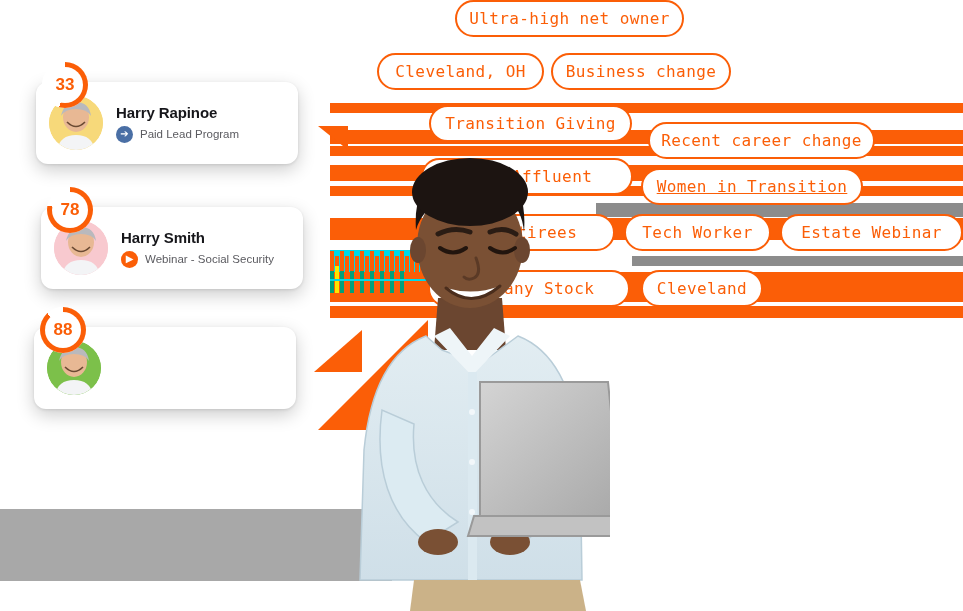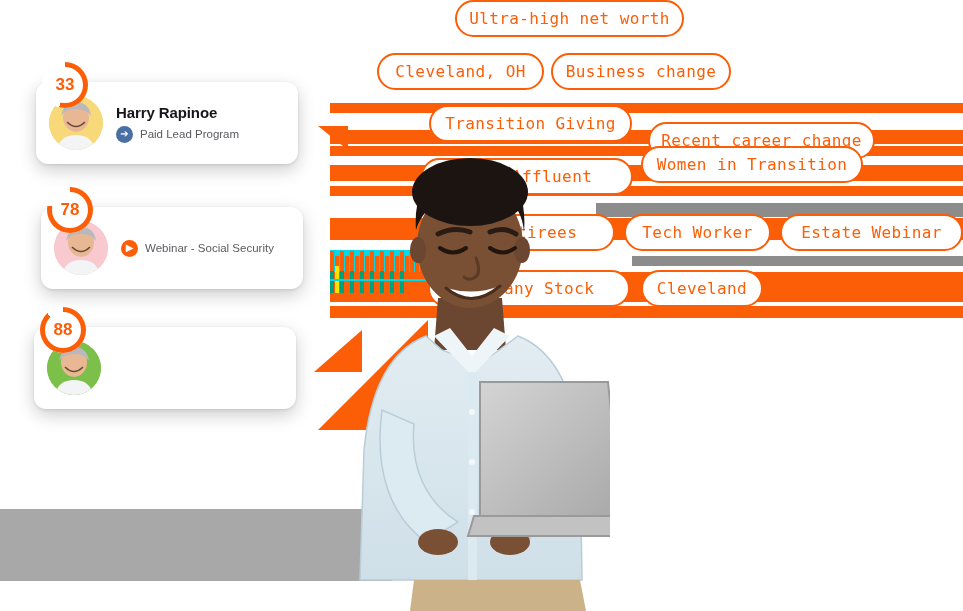--- a/index.html
+++ b/index.html
@@ -357,20 +357,21 @@
       <div class="card-wrap" style="left: 41px; top: 207px;">
         <div class="lead-card">
           <div class="avatar" style="background:#f8c9cf"><svg viewBox="0 0 54 54" width="54" height="54">
               <circle cx="27" cy="27" r="27" fill="#f8c9cf"></circle>
               <ellipse cx="27" cy="21" rx="13" ry="15" fill="#e8b894"></ellipse>
               <path d="M12 20 q3 -14 15 -14 q13 0 15 14 q-4 -7 -15 -7 q-11 0 -15 7 Z" fill="#b9b9bd"></path>
               <path d="M18 26 q9 9 18 0" stroke="#6b4a33" stroke-width="1.6" fill="none"></path>
               <path d="M8 54 q3 -15 19 -15 q16 0 19 15 Z" fill="#f3f4f6"></path>
             </svg></div>
           <div class="card-text">
+            <div class="card-name">Harry Smith</div>
             <div class="card-sub-row">
               <span class="sub-icon" style="background:#fb5e07">▶</span>
               <span class="card-sub">Webinar - Social Security</span>
             </div>
           </div>
         </div>
         <div class="score-badge">
           <div class="ring" style="background:conic-gradient(#fb5e07 0deg 280.8deg,#ffffff 280.8deg 360deg)"></div>
           <div class="hole"></div>
           <span class="score-num">78</span>
@@ -388,27 +389,27 @@
         </div>
         <div class="score-badge">
           <div class="ring" style="background:conic-gradient(#fb5e07 0deg 316.8deg,#ffffff 316.8deg 360deg)"></div>
           <div class="hole"></div>
           <span class="score-num">88</span>
         </div>
       </div>
     </div>
 
   <div id="pills">
-      <div class="pill" style="left: 455px; top: 0px; width: 229px;">Ultra-high net worth</div>
+      <div class="pill" style="left: 455px; top: 0px; width: 229px;">Ultra-high net owner</div>
       <div class="pill" style="left: 377px; top: 53px; width: 167px;">Cleveland, OH</div>
       <div class="pill" style="left: 551px; top: 53px; width: 180px;">Business change</div>
       <div class="pill" style="left: 429px; top: 105px; width: 203px;">Transition Giving</div>
       <div class="pill" style="left: 648px; top: 122px; width: 227px;">Recent career change</div>
       <div class="pill" style="left: 421px; top: 158px; width: 212px;">Mass Affluent</div>
-      <div class="pill" style="left: 641px; top: 146px; width: 222px;">Women in Transition</div>
+      <div class="pill" style="left: 641px; top: 168px; width: 222px; text-decoration: underline;">Women in Transition</div>
       <div class="pill" style="left: 419px; top: 214px; width: 196px;">Pre-Retirees</div>
       <div class="pill" style="left: 624px; top: 214px; width: 147px;">Tech Worker</div>
       <div class="pill" style="left: 780px; top: 214px; width: 183px;">Estate Webinar</div>
       <div class="pill" style="left: 428px; top: 270px; width: 202px;">Company Stock</div>
       <div class="pill" style="left: 641px; top: 270px; width: 122px;">Cleveland</div>
     </div>
 
   <svg class="person" viewBox="0 0 280 461">
     <defs>
       <linearGradient id="shirtG" x1="0" y1="0" x2="0" y2="1">

